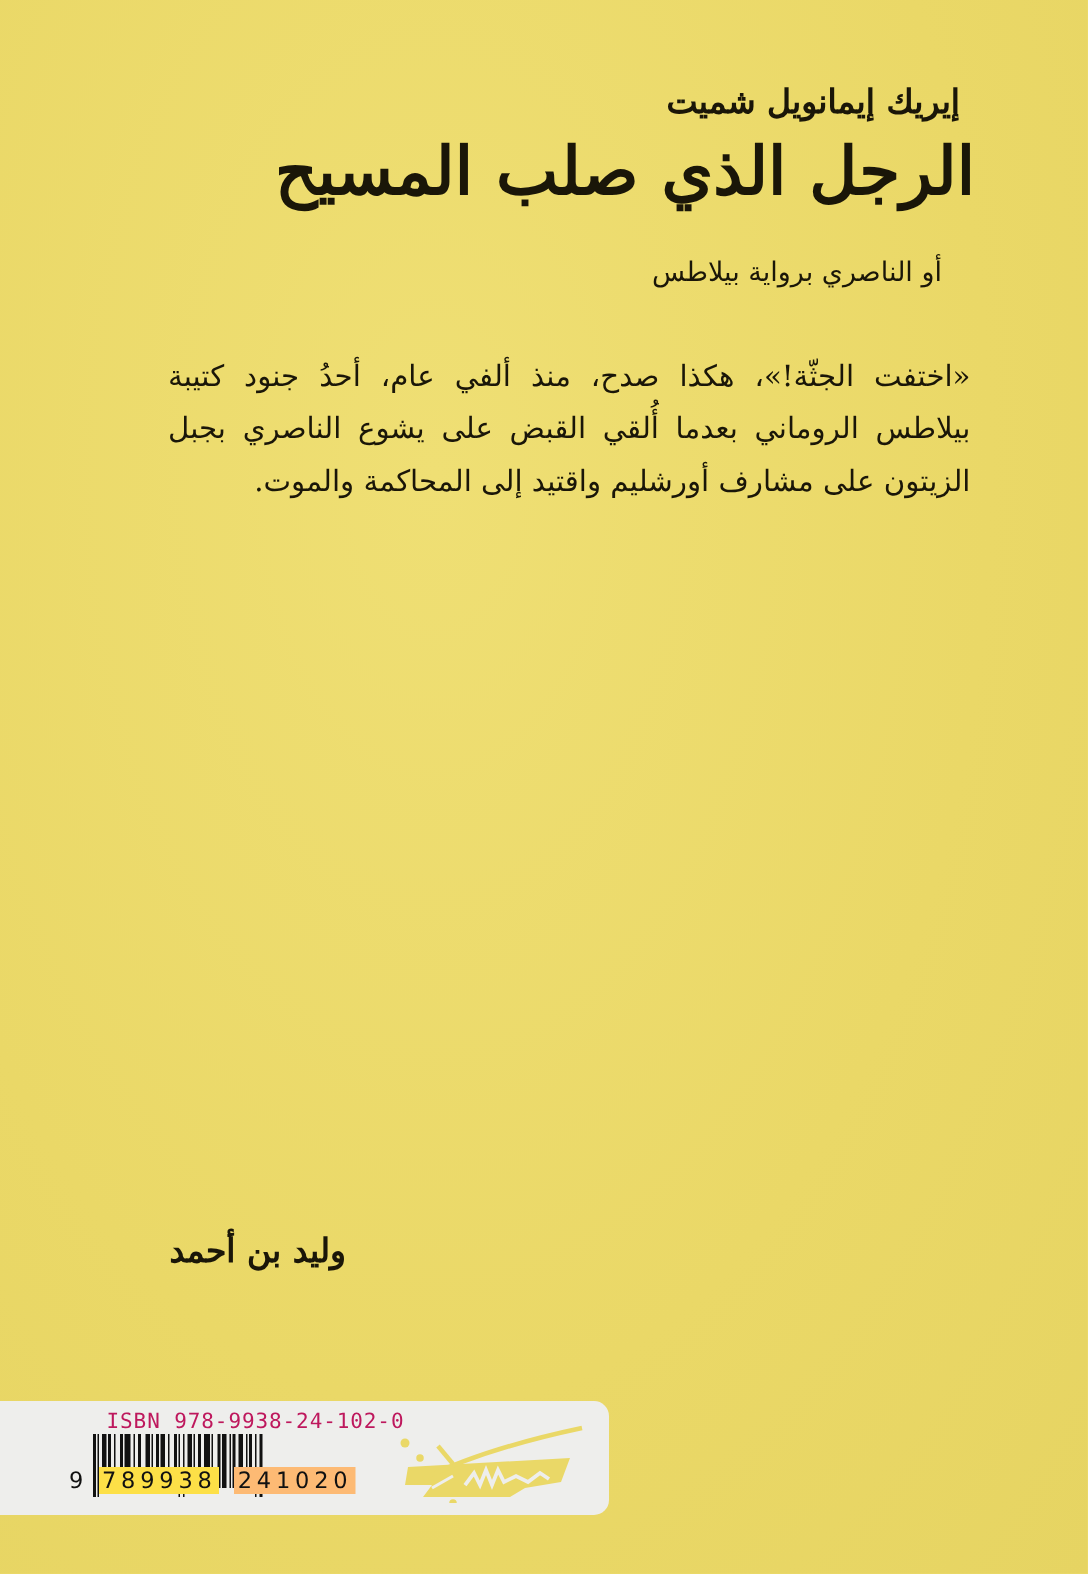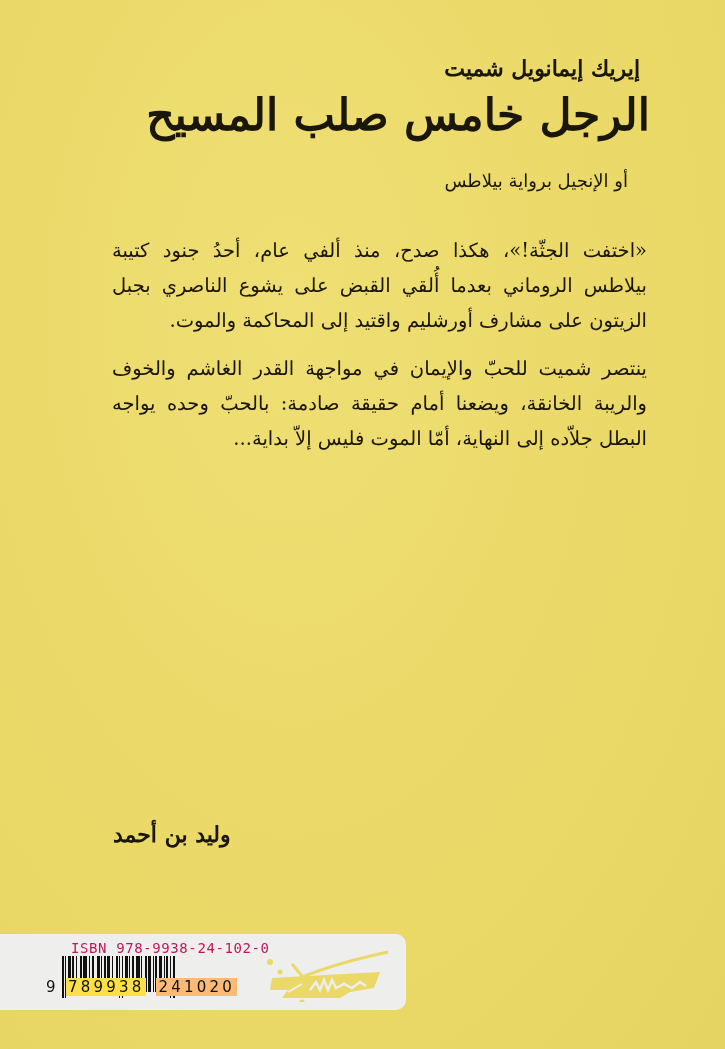--- a/index.html
+++ b/index.html
@@ -138,27 +138,26 @@
       height: 56px;
     }
   </style>
 </head>
 <body>
 
 <div class="cover">
 
   <div class="header">
     <div class="author">إيريك إيمانويل شميت</div>
-    <div class="title">الرجل خامس صلب المسيح</div>
-    <div class="subtitle">أو الإنجيل برواية بيلاطس</div>
+    <div class="title">الرجل الذي صلب المسيح</div>
+    <div class="subtitle">أو الناصري برواية بيلاطس</div>
   </div>
 
   <div class="body-text">
     <p class="para">«اختفت الجثّة!»، هكذا صدح، منذ ألفي عام، أحدُ جنود كتيبة بيلاطس الروماني بعدما أُلقي القبض على يشوع الناصري بجبل الزيتون على مشارف أورشليم واقتيد إلى المحاكمة والموت.</p>
-    <p class="para">ينتصر شميت للحبّ والإيمان في مواجهة القدر الغاشم والخوف والريبة الخانقة، ويضعنا أمام حقيقة صادمة: بالحبّ وحده يواجه البطل جلاّده إلى النهاية، أمّا الموت فليس إلاّ بداية...</p>
   </div>
 
   <div class="sig">وليد بن أحمد</div>
 
   <div class="barcode-strip">
     <div class="isbn-label">ISBN 978-9938-24-102-0</div>
 
     <div class="bars">
       <span class="long" style="width:2px"></span>
         <span class="long" style="width:1px;margin-right:2px"></span>

